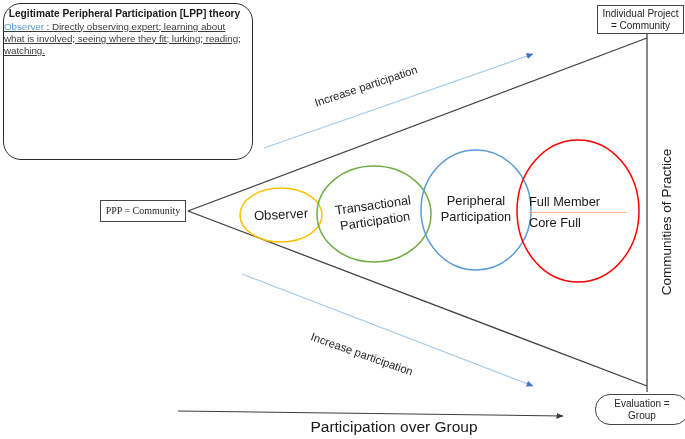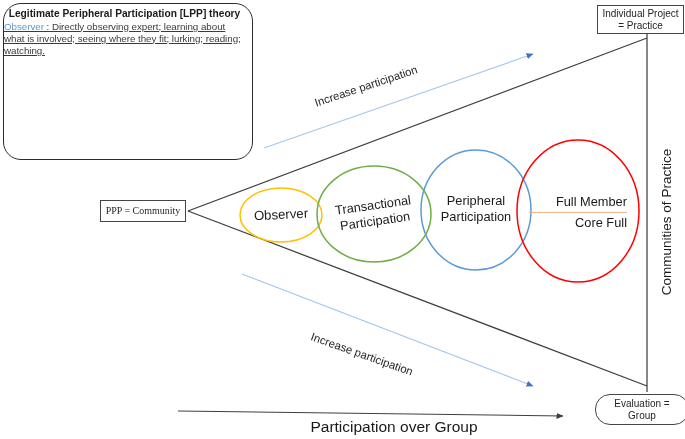--- a/index.html
+++ b/index.html
@@ -27,21 +27,21 @@
   .evaluation-box{left:595px;top:394px;width:94px;height:31px;border-radius:15px;}
   
   .center-label{transform:translate(-50%,-50%);white-space:nowrap;text-align:center;}
   .increase-label{font-size:11.3px;color:#262626;}
   .increase-top{left:366px;top:86px;transform:translate(-50%,-50%) rotate(-18.5deg);}
   .increase-bottom{left:362px;top:354px;transform:translate(-50%,-50%) rotate(19.5deg);}
   .stage-label{font-size:12.8px;color:#1a1a1a;line-height:1.22;}
   .observer-label{left:281px;top:215px;transform:translate(-50%,-50%) rotate(-3deg);font-size:13.2px;}
   .transactional-label{left:374px;top:213px;transform:translate(-50%,-50%) rotate(-8deg);}
   .peripheral-label{left:476px;top:209px;}
-  .fullmember-label{left:578px;top:212px;display:flex;flex-direction:column;align-items:flex-end;}
+  .fullmember-label{left:578px;top:212px;display:flex;flex-direction:column;align-items:flex-start;}
   .fm-divider{width:98px;height:0;border-top:1.4px solid #F4B183;margin:2px 0;}
   .x-axis-label{left:394px;top:427px;font-size:15.5px;color:#1a1a1a;}
   .right-axis-label{left:666px;top:222px;transform:translate(-50%,-50%) rotate(-90deg);font-size:13.5px;color:#1a1a1a;}
 </style>
 </head>
 <body>
 
 <div id="stage">
 
   <svg id="diagram-svg" viewBox="0 0 685 439" xmlns="http://www.w3.org/2000/svg">
@@ -75,21 +75,21 @@
         <div><span style="color: rgb(91, 155, 213);">Observer</span><span> : Directly observing expert; learning about what is involved; seeing where they fit; lurking; reading; watching.</span></div>
       </div>
   </div>
 
   <div class="abs small-box ppp-box">
     <span>PPP = Community</span>
   </div>
 
   <div class="abs small-box individual-box">
     <span>Individual Project</span>
-    <span>= Practice</span>
+    <span>= Community</span>
   </div>
 
   <div class="abs small-box evaluation-box">
     <span>Evaluation =</span>
     <span>Group</span>
   </div>
 
   <div class="abs center-label increase-label increase-top">Increase participation</div>
   <div class="abs center-label increase-label increase-bottom">Increase participation</div>
 

